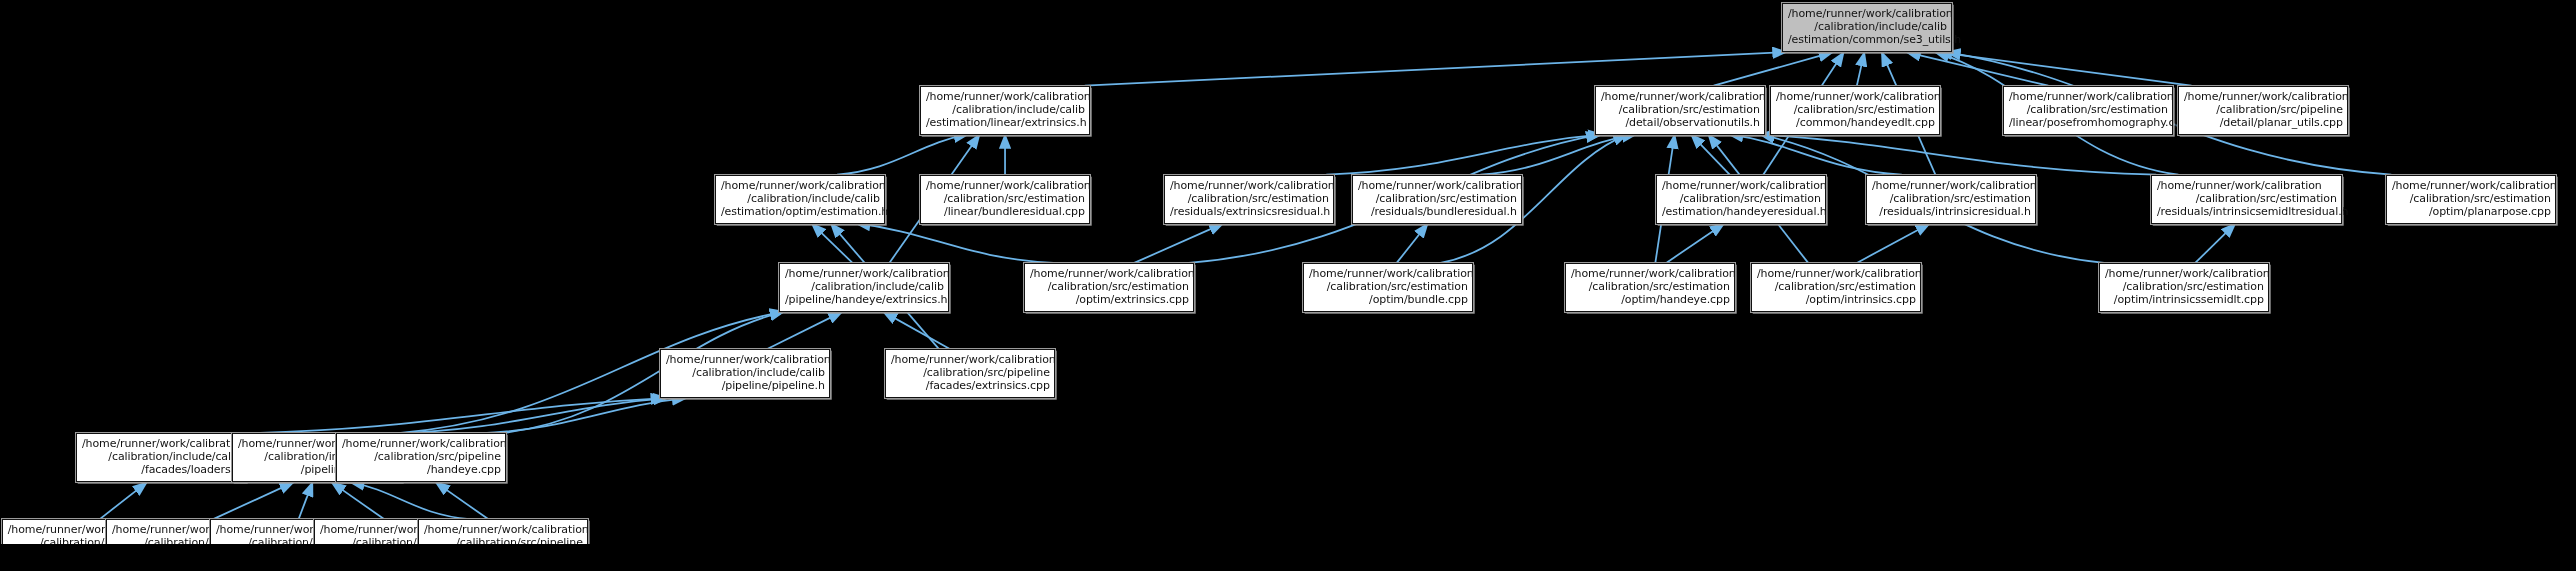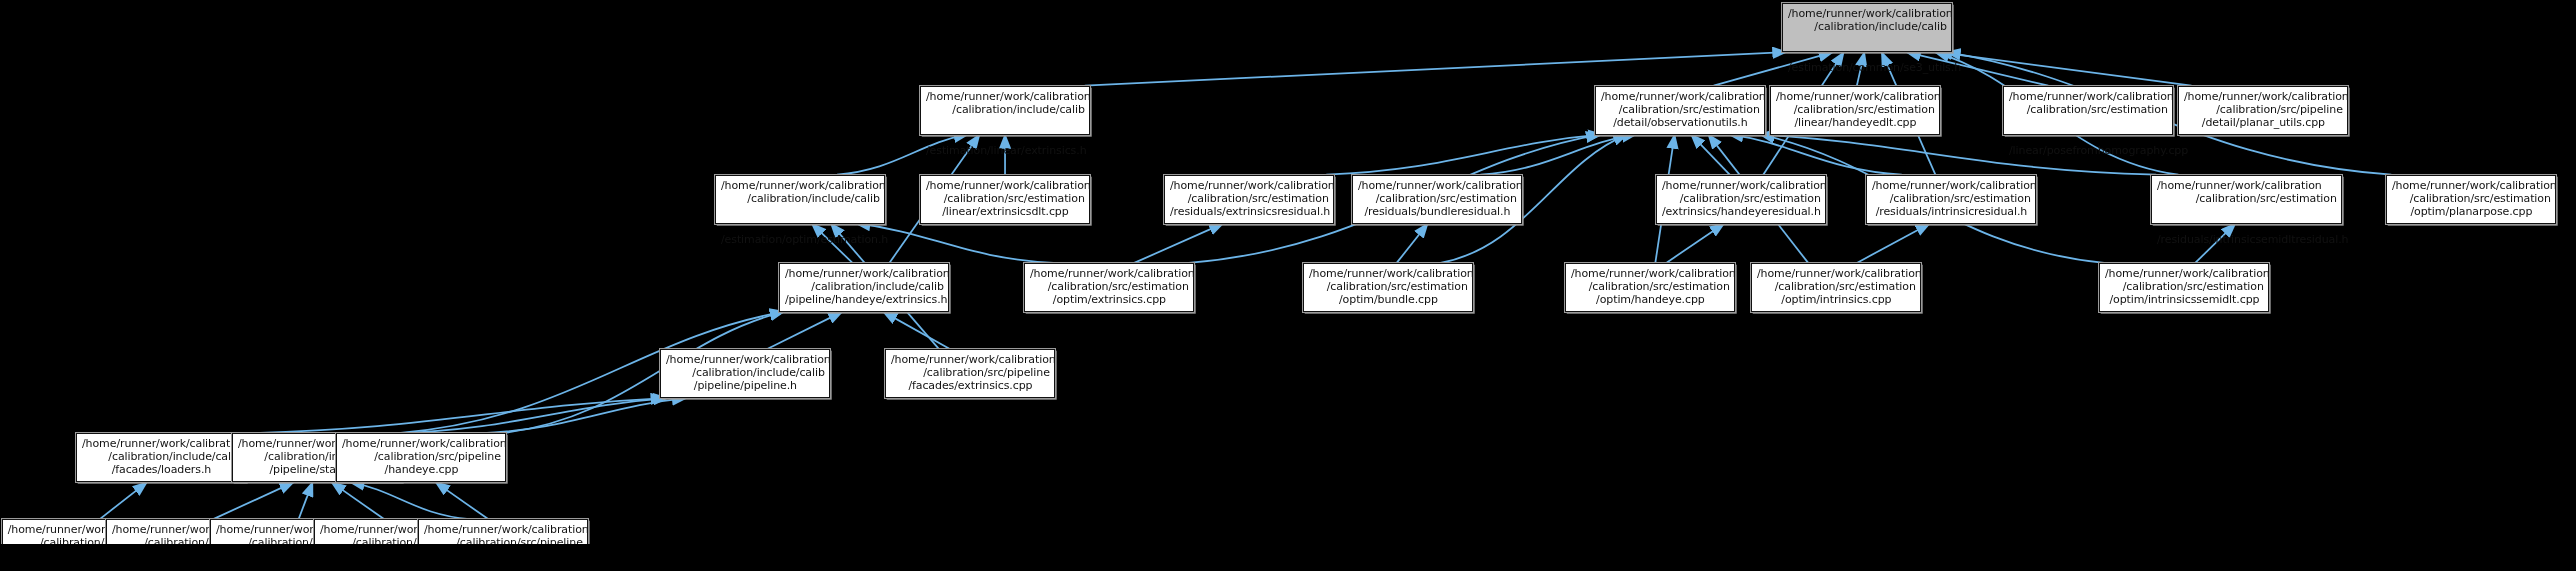--- a/index.html
+++ b/index.html
@@ -25,22 +25,22 @@
     line-height:13px;
     padding:2.5px 4.2px 2.5px 5px;
     white-space:pre;
     letter-spacing:-0.1px;
   }
   .node.root{
     background:#bfbfbf;
   }
   .node .l1{display:block;text-align:left;}
   .node .l2{display:block;text-align:right;}
-  .node .l3{display:block;text-align:center;}
-  .node.leftlast .l3{text-align:center;margin-top:28px;}
+  .node .l3{display:block;text-align:right;}
+  .node.leftlast .l3{text-align:center;}
 </style>
 </head>
 <body>
 
 <div id="canvas">
   <svg id="edges" viewBox="0 0 3068 681" preserveAspectRatio="none">
     <defs>
       <marker id="arw" markerWidth="9" markerHeight="7" refX="8.2" refY="3.5" orient="auto" markerUnits="strokeWidth">
         <path d="M0,0 L9,3.5 L0,7 z" fill="#6cb4e8"></path>
       </marker>
@@ -88,28 +88,28 @@
         <path d="M355.68,618 L372.32,574" fill="none" stroke="#6cb4e8" stroke-width="2.1" marker-end="url(#arw)"></path>
         <path d="M457.36,618 L394.64,574" fill="none" stroke="#6cb4e8" stroke-width="2.1" marker-end="url(#arw)"></path>
         <path d="M559.04,618 C495.104,612.72 470.95039999999995,583.68 416.96,574" fill="none" stroke="#6cb4e8" stroke-width="2.1" marker-end="url(#arw)"></path>
         <path d="M581.36,618 L518.64,574" fill="none" stroke="#6cb4e8" stroke-width="2.1" marker-end="url(#arw)"></path>
       </g>
   </svg>
   <div id="node-layer">
       <div class="node root leftlast" style="left: 1782px; top: 3.4px; width: 170px; height: 49px;"><span class="l1">/home/runner/work/calibration</span><span class="l2">/calibration/include/calib</span><span class="l3">/estimation/common/se3_utils.h</span></div>
       <div class="node leftlast" style="left: 920px; top: 86px; width: 170px; height: 49px;"><span class="l1">/home/runner/work/calibration</span><span class="l2">/calibration/include/calib</span><span class="l3">/estimation/linear/extrinsics.h</span></div>
       <div class="node" style="left: 1595px; top: 86px; width: 170px; height: 49px;"><span class="l1">/home/runner/work/calibration</span><span class="l2">/calibration/src/estimation</span><span class="l3">/detail/observationutils.h</span></div>
-      <div class="node" style="left: 1770px; top: 86px; width: 170px; height: 49px;"><span class="l1">/home/runner/work/calibration</span><span class="l2">/calibration/src/estimation</span><span class="l3">/linear/handeyedlt.cpp</span></div>
+      <div class="node" style="left: 1770px; top: 86px; width: 170px; height: 49px;"><span class="l1">/home/runner/work/calibration</span><span class="l2">/calibration/src/estimation</span><span class="l3">/common/handeyedlt.cpp</span></div>
       <div class="node leftlast" style="left: 2003px; top: 86px; width: 170px; height: 49px;"><span class="l1">/home/runner/work/calibration</span><span class="l2">/calibration/src/estimation</span><span class="l3">/linear/posefromhomography.cpp</span></div>
       <div class="node" style="left: 2178px; top: 86px; width: 170px; height: 49px;"><span class="l1">/home/runner/work/calibration</span><span class="l2">/calibration/src/pipeline</span><span class="l3">/detail/planar_utils.cpp</span></div>
       <div class="node leftlast" style="left: 715px; top: 175px; width: 170px; height: 49px;"><span class="l1">/home/runner/work/calibration</span><span class="l2">/calibration/include/calib</span><span class="l3">/estimation/optim/estimation.h</span></div>
-      <div class="node" style="left: 920px; top: 175px; width: 170px; height: 49px;"><span class="l1">/home/runner/work/calibration</span><span class="l2">/calibration/src/estimation</span><span class="l3">/linear/extrinsicsdlt.cpp</span></div>
+      <div class="node" style="left: 920px; top: 175px; width: 170px; height: 49px;"><span class="l1">/home/runner/work/calibration</span><span class="l2">/calibration/src/estimation</span><span class="l3">/linear/bundleresidual.cpp</span></div>
       <div class="node" style="left: 1164px; top: 175px; width: 170px; height: 49px;"><span class="l1">/home/runner/work/calibration</span><span class="l2">/calibration/src/estimation</span><span class="l3">/residuals/extrinsicsresidual.h</span></div>
       <div class="node" style="left: 1352px; top: 175px; width: 170px; height: 49px;"><span class="l1">/home/runner/work/calibration</span><span class="l2">/calibration/src/estimation</span><span class="l3">/residuals/bundleresidual.h</span></div>
-      <div class="node" style="left: 1656px; top: 175px; width: 170px; height: 49px;"><span class="l1">/home/runner/work/calibration</span><span class="l2">/calibration/src/estimation</span><span class="l3">/extrinsics/handeyeresidual.h</span></div>
+      <div class="node" style="left: 1656px; top: 175px; width: 170px; height: 49px;"><span class="l1">/home/runner/work/calibration</span><span class="l2">/calibration/src/estimation</span><span class="l3">/estimation/handeyeresidual.h</span></div>
       <div class="node" style="left: 1866px; top: 175px; width: 170px; height: 49px;"><span class="l1">/home/runner/work/calibration</span><span class="l2">/calibration/src/estimation</span><span class="l3">/residuals/intrinsicresidual.h</span></div>
       <div class="node leftlast" style="left: 2151px; top: 175px; width: 191px; height: 49px;"><span class="l1">/home/runner/work/calibration</span><span class="l2">/calibration/src/estimation</span><span class="l3">/residuals/intrinsicsemidltresidual.h</span></div>
       <div class="node" style="left: 2386px; top: 175px; width: 170px; height: 49px;"><span class="l1">/home/runner/work/calibration</span><span class="l2">/calibration/src/estimation</span><span class="l3">/optim/planarpose.cpp</span></div>
       <div class="node" style="left: 779px; top: 263px; width: 170px; height: 49px;"><span class="l1">/home/runner/work/calibration</span><span class="l2">/calibration/include/calib</span><span class="l3">/pipeline/handeye/extrinsics.h</span></div>
       <div class="node" style="left: 1024px; top: 263px; width: 170px; height: 49px;"><span class="l1">/home/runner/work/calibration</span><span class="l2">/calibration/src/estimation</span><span class="l3">/optim/extrinsics.cpp</span></div>
       <div class="node" style="left: 1303px; top: 263px; width: 170px; height: 49px;"><span class="l1">/home/runner/work/calibration</span><span class="l2">/calibration/src/estimation</span><span class="l3">/optim/bundle.cpp</span></div>
       <div class="node" style="left: 1565px; top: 263px; width: 170px; height: 49px;"><span class="l1">/home/runner/work/calibration</span><span class="l2">/calibration/src/estimation</span><span class="l3">/optim/handeye.cpp</span></div>
       <div class="node" style="left: 1751px; top: 263px; width: 170px; height: 49px;"><span class="l1">/home/runner/work/calibration</span><span class="l2">/calibration/src/estimation</span><span class="l3">/optim/intrinsics.cpp</span></div>
       <div class="node" style="left: 2099px; top: 263px; width: 170px; height: 49px;"><span class="l1">/home/runner/work/calibration</span><span class="l2">/calibration/src/estimation</span><span class="l3">/optim/intrinsicssemidlt.cpp</span></div>
       <div class="node" style="left: 660px; top: 349px; width: 170px; height: 49px;"><span class="l1">/home/runner/work/calibration</span><span class="l2">/calibration/include/calib</span><span class="l3">/pipeline/pipeline.h</span></div>

